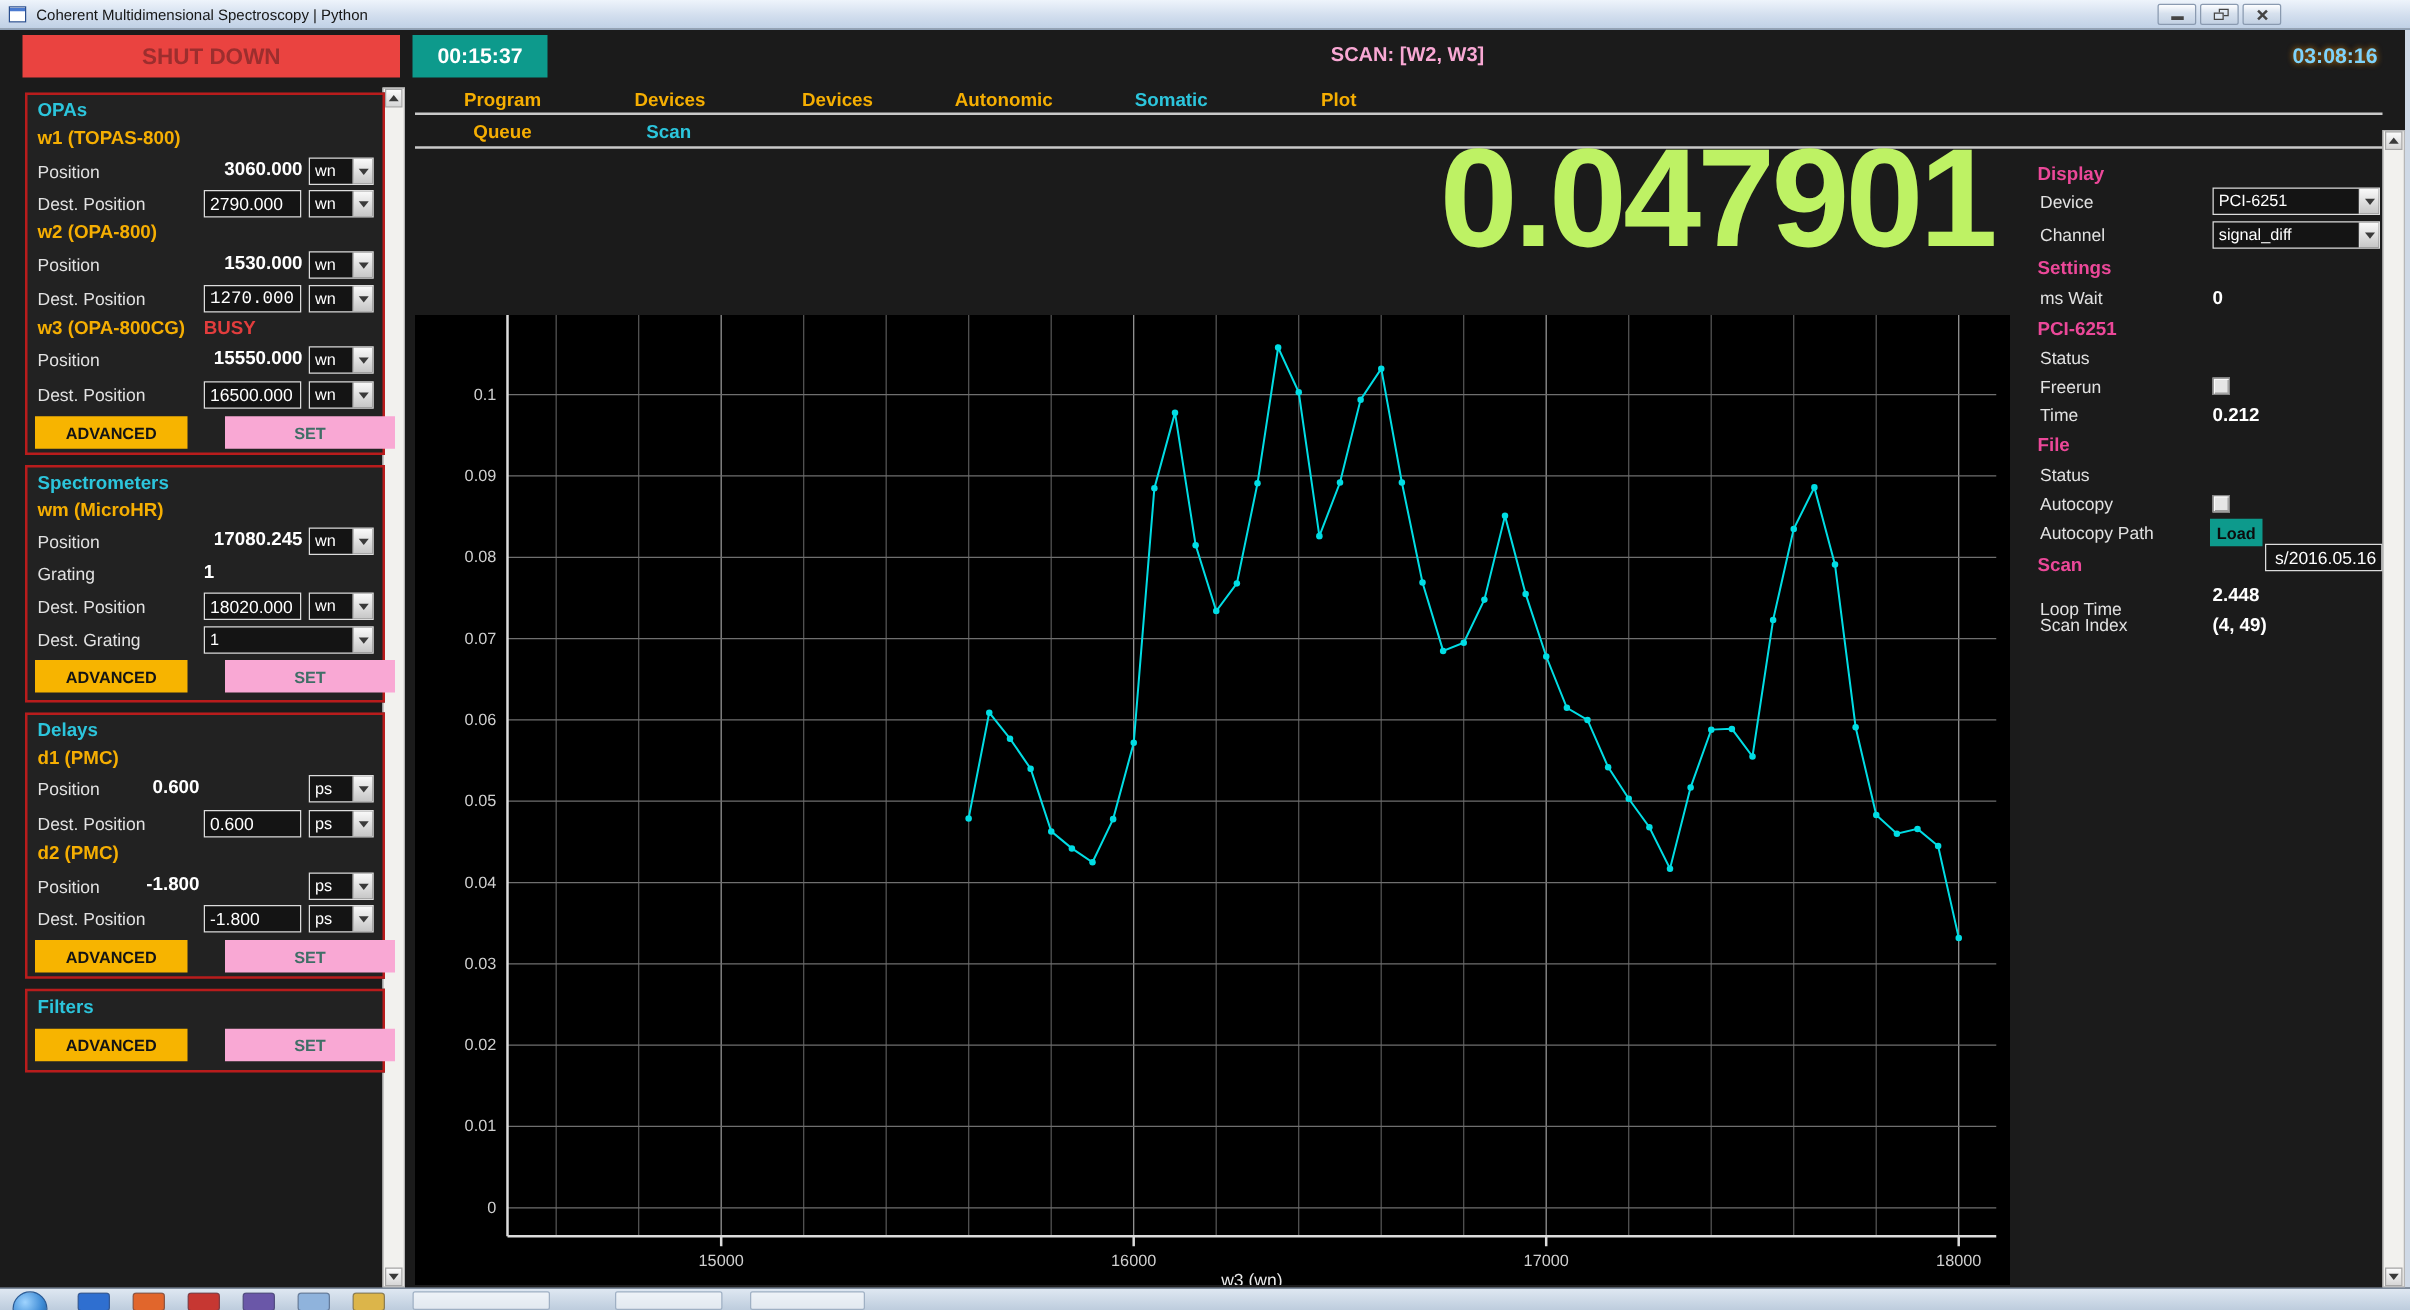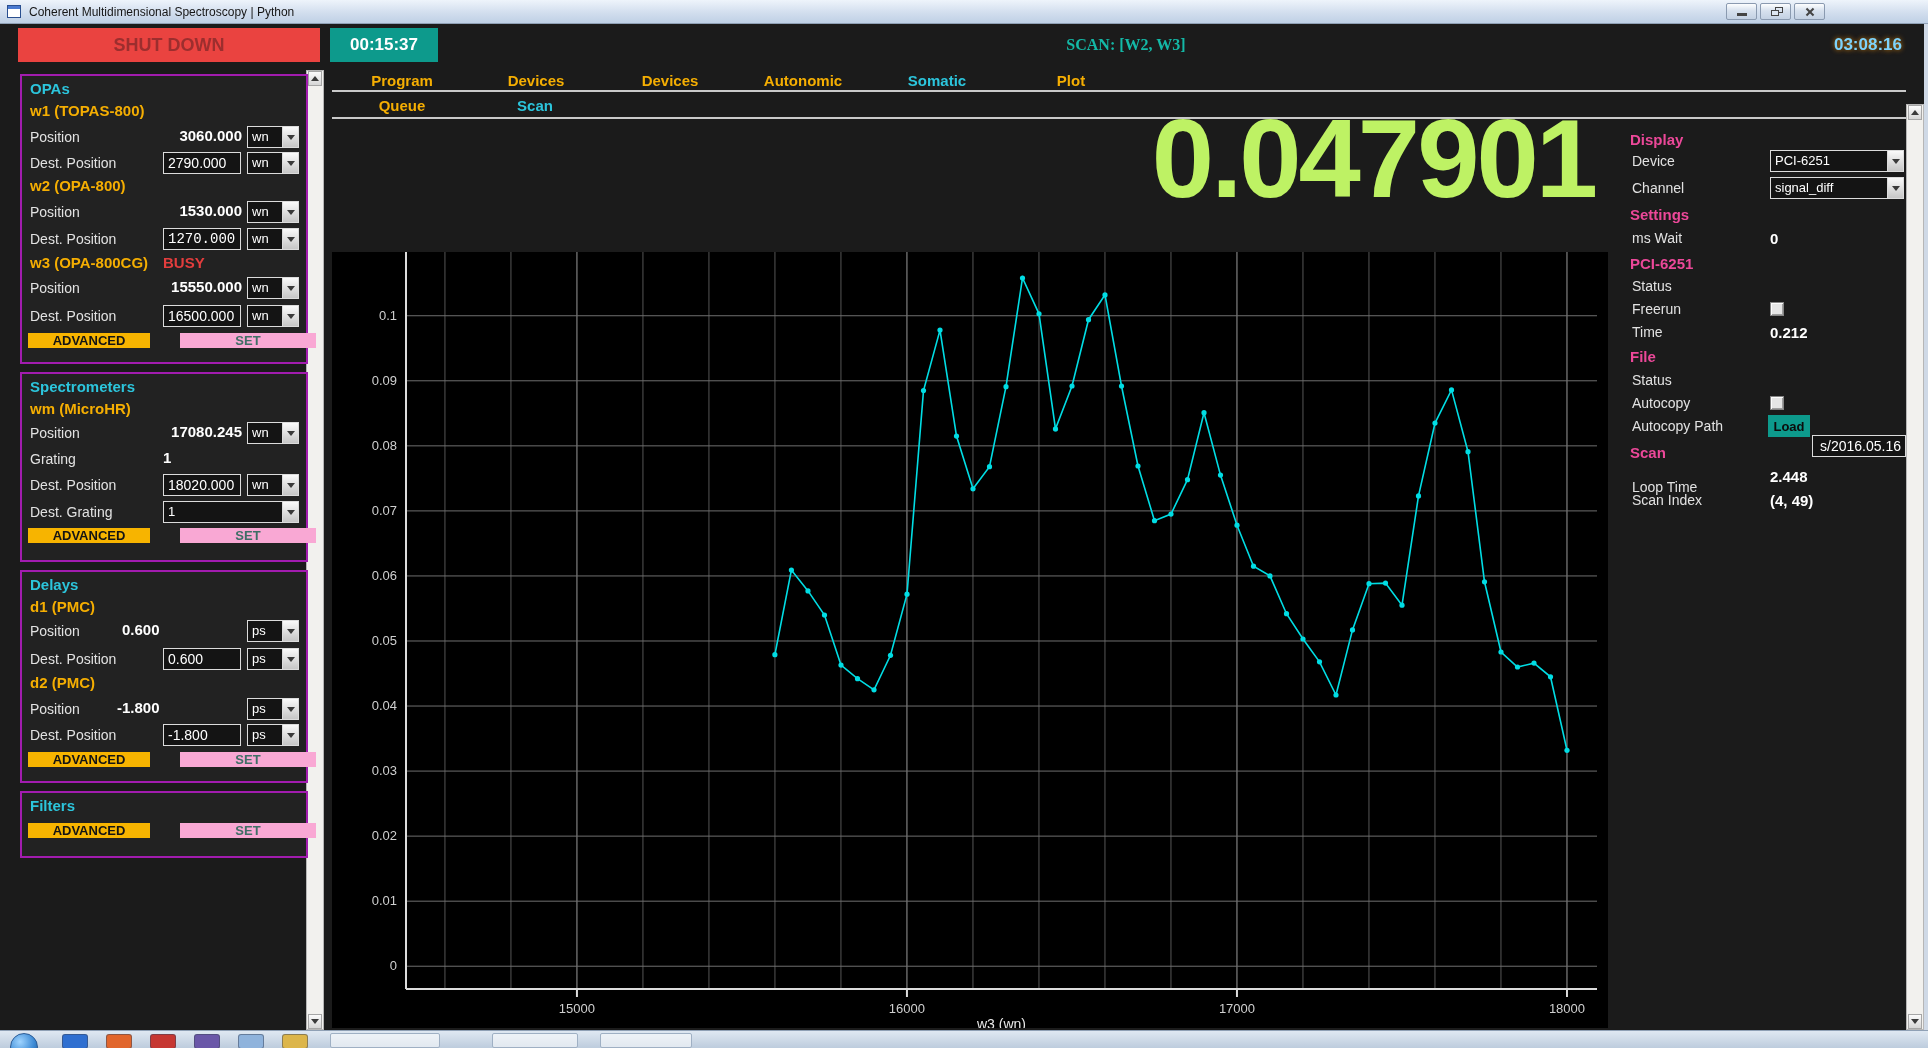--- a/index.html
+++ b/index.html
@@ -21,58 +21,58 @@
   .g-r2 { position:absolute; left:10px; top:6px; width:8px; height:6px; border:1px solid #444; background:#dde6f1; }
   .g-x1,.g-x2 { position:absolute; left:14px; top:3px; width:2px; height:10px; background:#444; }
   .g-x1 { transform:rotate(45deg);} .g-x2 { transform:rotate(-45deg);}
   .win-edge { position:absolute; left:1924px; top:24px; width:4px; height:1006px; background:#cfd9e6; }
 
   
   .shutdown { position:absolute; left:18px; top:28px; width:302px; height:34px; background:#ea4340;
     color:#9c2e2e; font-weight:bold; font-size:18px; display:flex; align-items:center; justify-content:center; }
   .timerbox { position:absolute; left:330px; top:28px; width:108px; height:34px; background:#0d9a8c;
     color:#fff; font-weight:bold; font-size:17px; display:flex; align-items:center; justify-content:center; }
-  .scanstatus { position:absolute; left:926px; top:28px; width:400px; height:34px; color:#14b8a6;
-    font-weight:bold; font-size:16px; display:flex; align-items:center; justify-content:center;font-family:Liberation Serif, serif; }
+  .scanstatus { position:absolute; left:926px; top:28px; width:400px; height:34px; color:#f9a8d4;
+    font-weight:bold; font-size:16px; display:flex; align-items:center; justify-content:center; }
   .clock { position:absolute; left:1670px; top:28px; width:240px; height:34px; color:#7dd3fc;
     font-weight:bold; font-size:17px; display:flex; align-items:center; justify-content:flex-end;
     text-shadow:0 0 5px rgba(255,150,0,.8); padding-right:8px; }
 
   
   .tab { position:absolute; top:72px; transform:translateX(-50%); font-weight:bold; font-size:15px;
     color:#f5ae02; cursor:default; }
   .tab.sub { top:97px; }
   .tab.sel { color:#2cc5dc; }
   .hline { position:absolute; left:332px; width:1574px; height:2px; background:#c9c9c9; }
 
   
   .vscroll { position:absolute; width:18px; background:#f2f1ee; border:1px solid #b6b6b6; }
   .sb-btn { position:absolute; left:1px; width:14px; height:15px;
     background:linear-gradient(#fbfbfb,#d6d6d6); border:1px solid #a6a6a6;
     display:flex; align-items:center; justify-content:center; }
   .tri-up { width:0; height:0; border-left:4px solid transparent; border-right:4px solid transparent; border-bottom:5px solid #3a3a3a; }
   .tri-dn { width:0; height:0; border-left:4px solid transparent; border-right:4px solid transparent; border-top:5px solid #3a3a3a; }
 
   
-  .grpbox { position:absolute; left:20px; width:288px; border:2px solid #a21caf; background:#222; }
+  .grpbox { position:absolute; left:20px; width:288px; border:2px solid #b91c1c; background:#222; }
   .hdr-cyan { position:absolute; left:8px; color:#2cc5dc; font-weight:bold; font-size:15px; }
   .hdr-amber { position:absolute; left:8px; color:#f5ae02; font-weight:bold; font-size:15px; }
   .busy { position:absolute; left:141px; color:#e23d3d; font-weight:bold; font-size:15px; }
   .fldlbl { position:absolute; left:8px; font-size:14px; color:#e2e2e2; }
   .fldval { position:absolute; right:64px; font-weight:bold; font-size:15px; color:#fff; text-align:right; white-space:nowrap; }
   .inp { background:#141414; border:1px solid #dcdcdc; color:#fff; font-size:14px;
     padding:0 4px; font-family:"Liberation Sans", sans-serif; }
   .fldinp { position:absolute; left:141px; width:78px; height:22px; }
   .combo { position:absolute; display:flex; border:1px solid #dcdcdc; background:#141414; height:22px; }
   .combo-unit { left:225px; width:52px; }
   .combo-wide { left:141px; width:136px; }
   .combo-txt { flex:1; color:#fff; font-size:13px; padding:2px 4px; overflow:hidden; }
   .combo-btn { width:16px; background:linear-gradient(#fafafa,#c6c6c6); border-left:1px solid #dcdcdc;
     display:flex; align-items:center; justify-content:center; }
-  .btn { position:absolute; height:15px; display:flex; align-items:center; justify-content:center;
+  .btn { position:absolute; height:26px; display:flex; align-items:center; justify-content:center;
     font-weight:bold; font-size:13px; }
   .btn-adv { left:6px; width:122px; background:#f7b400; color:#141414; }
   .btn-set { left:131px; width:136px; background:#f9a8d4; color:#3f6e66;margin-left:27px; }
 
   
   .bignum { position:absolute; left:895px; top:100px; width:700px; text-align:right;
     font-size:112px; line-height:118px; font-weight:bold; color:#bef264; letter-spacing:-3px; }
   .plotcanvas { position:absolute; left:332px; top:252px; width:1276px; height:776px; background:#000; }
 
   

